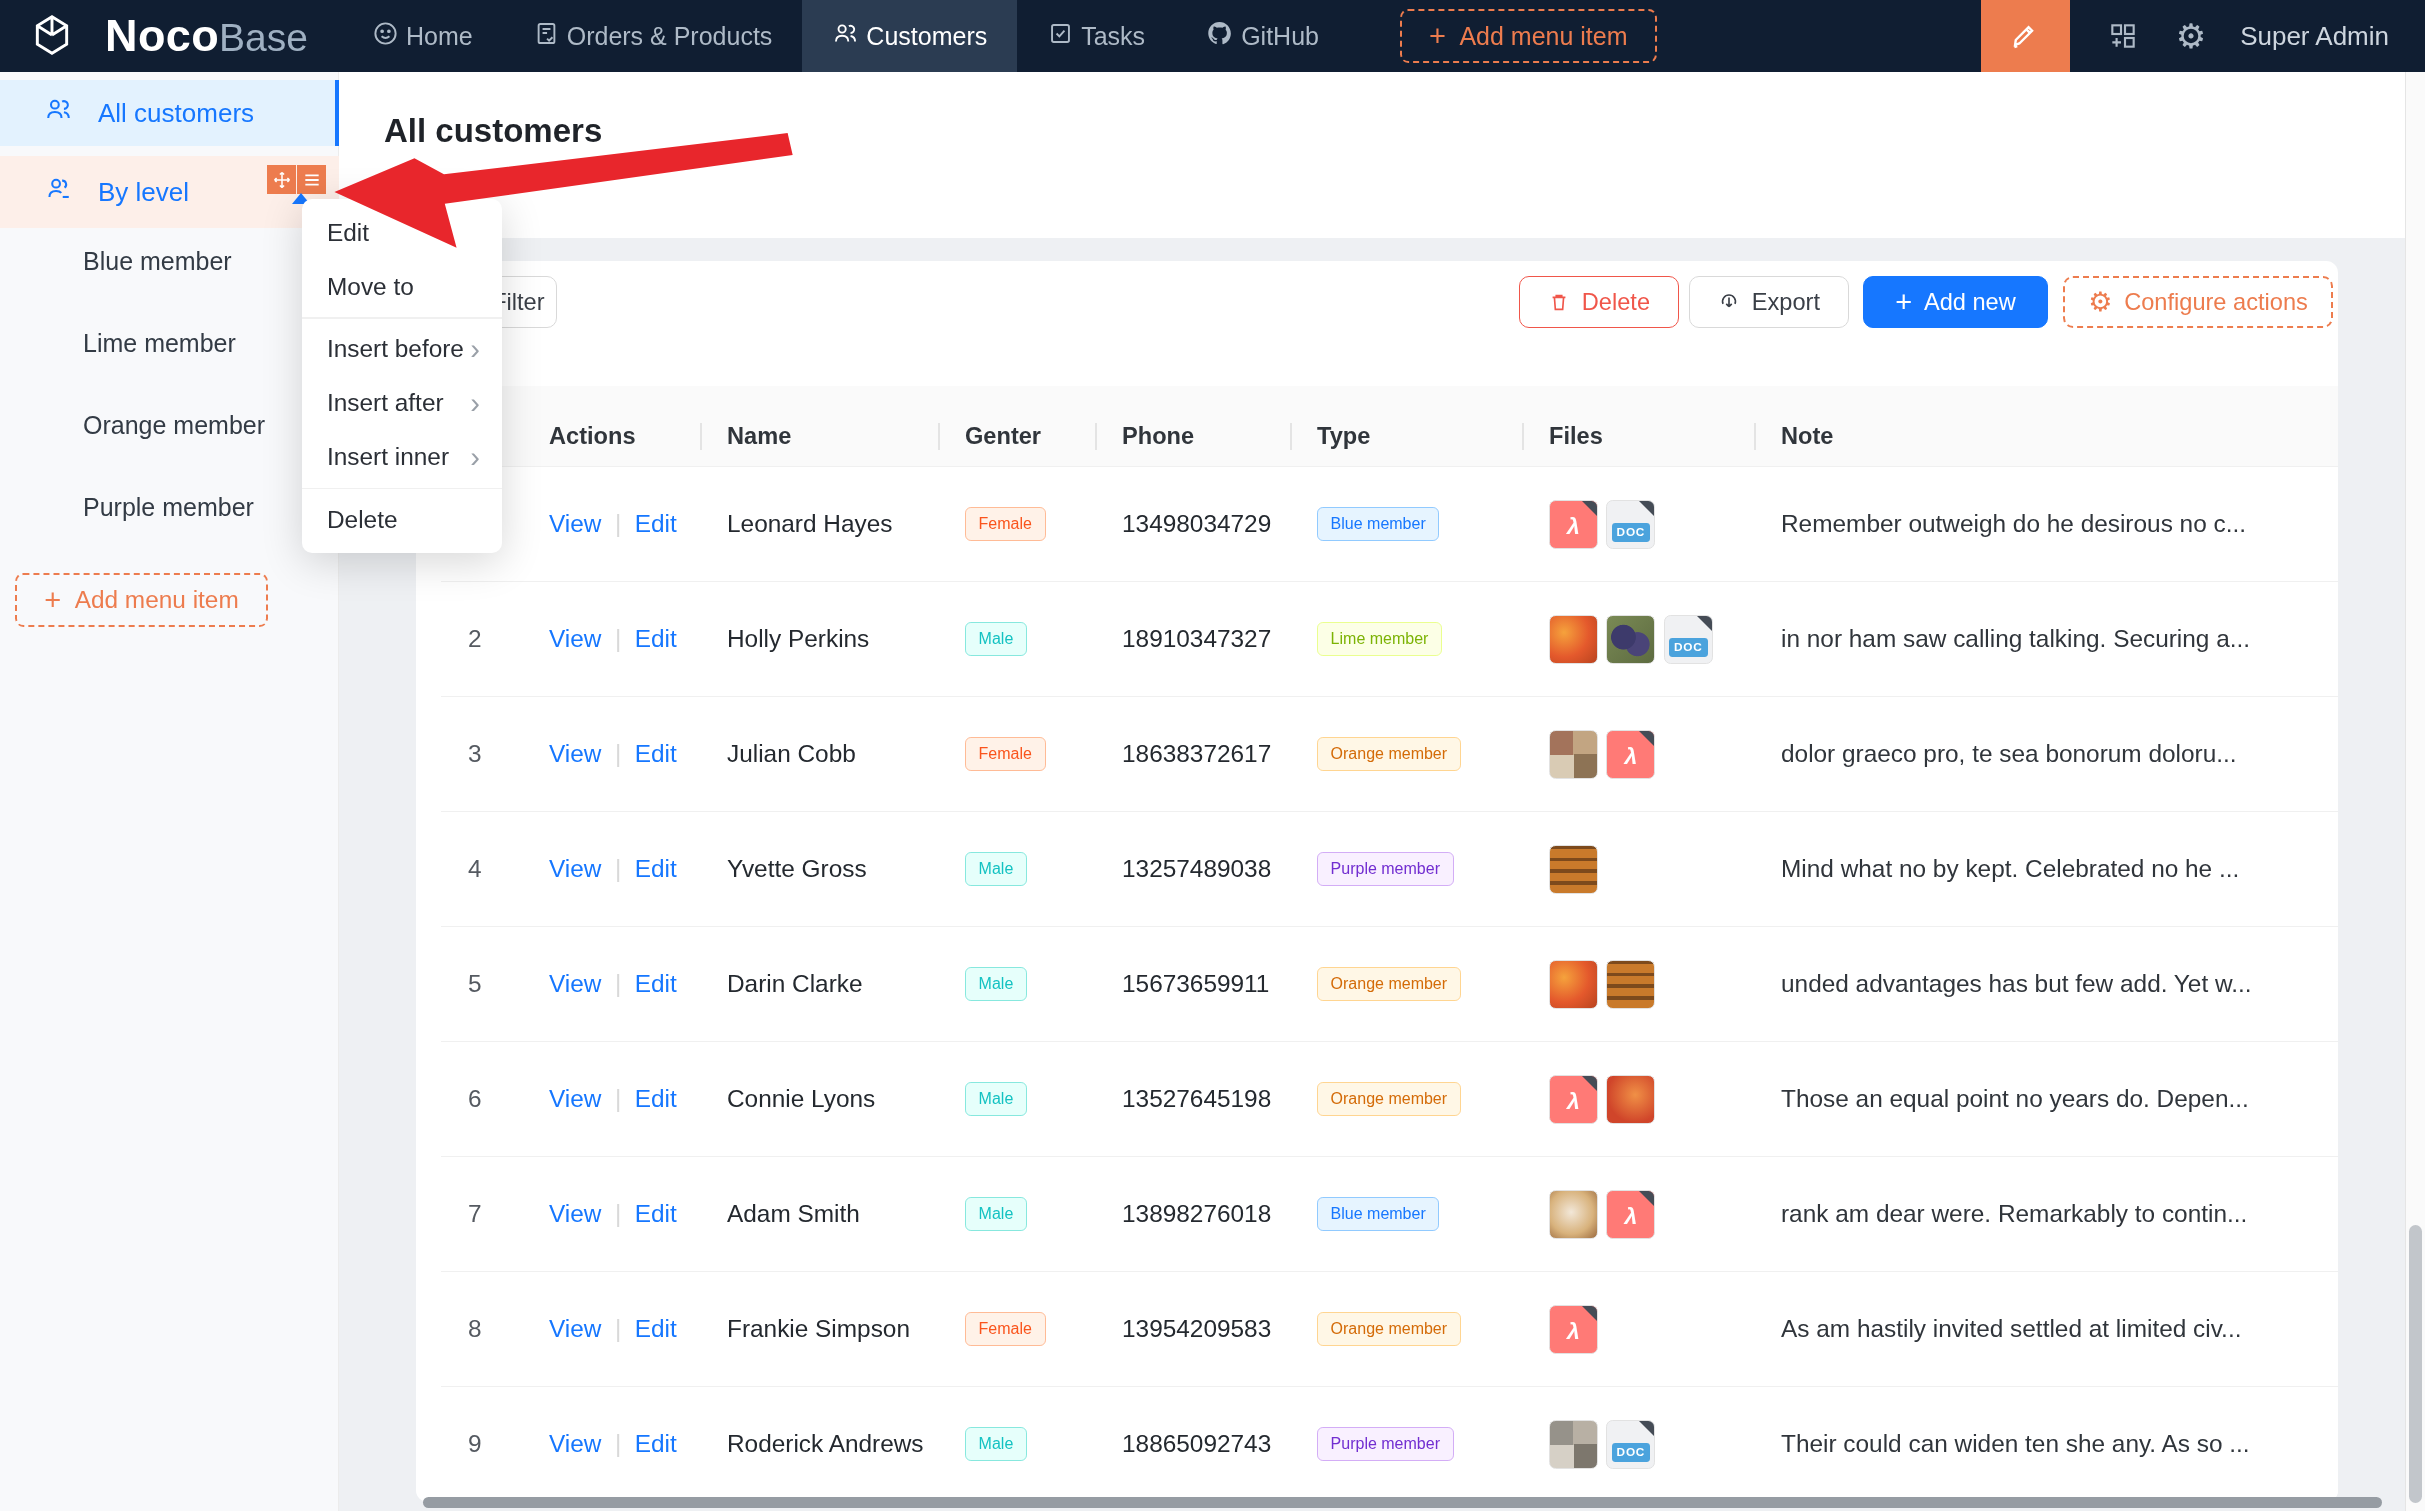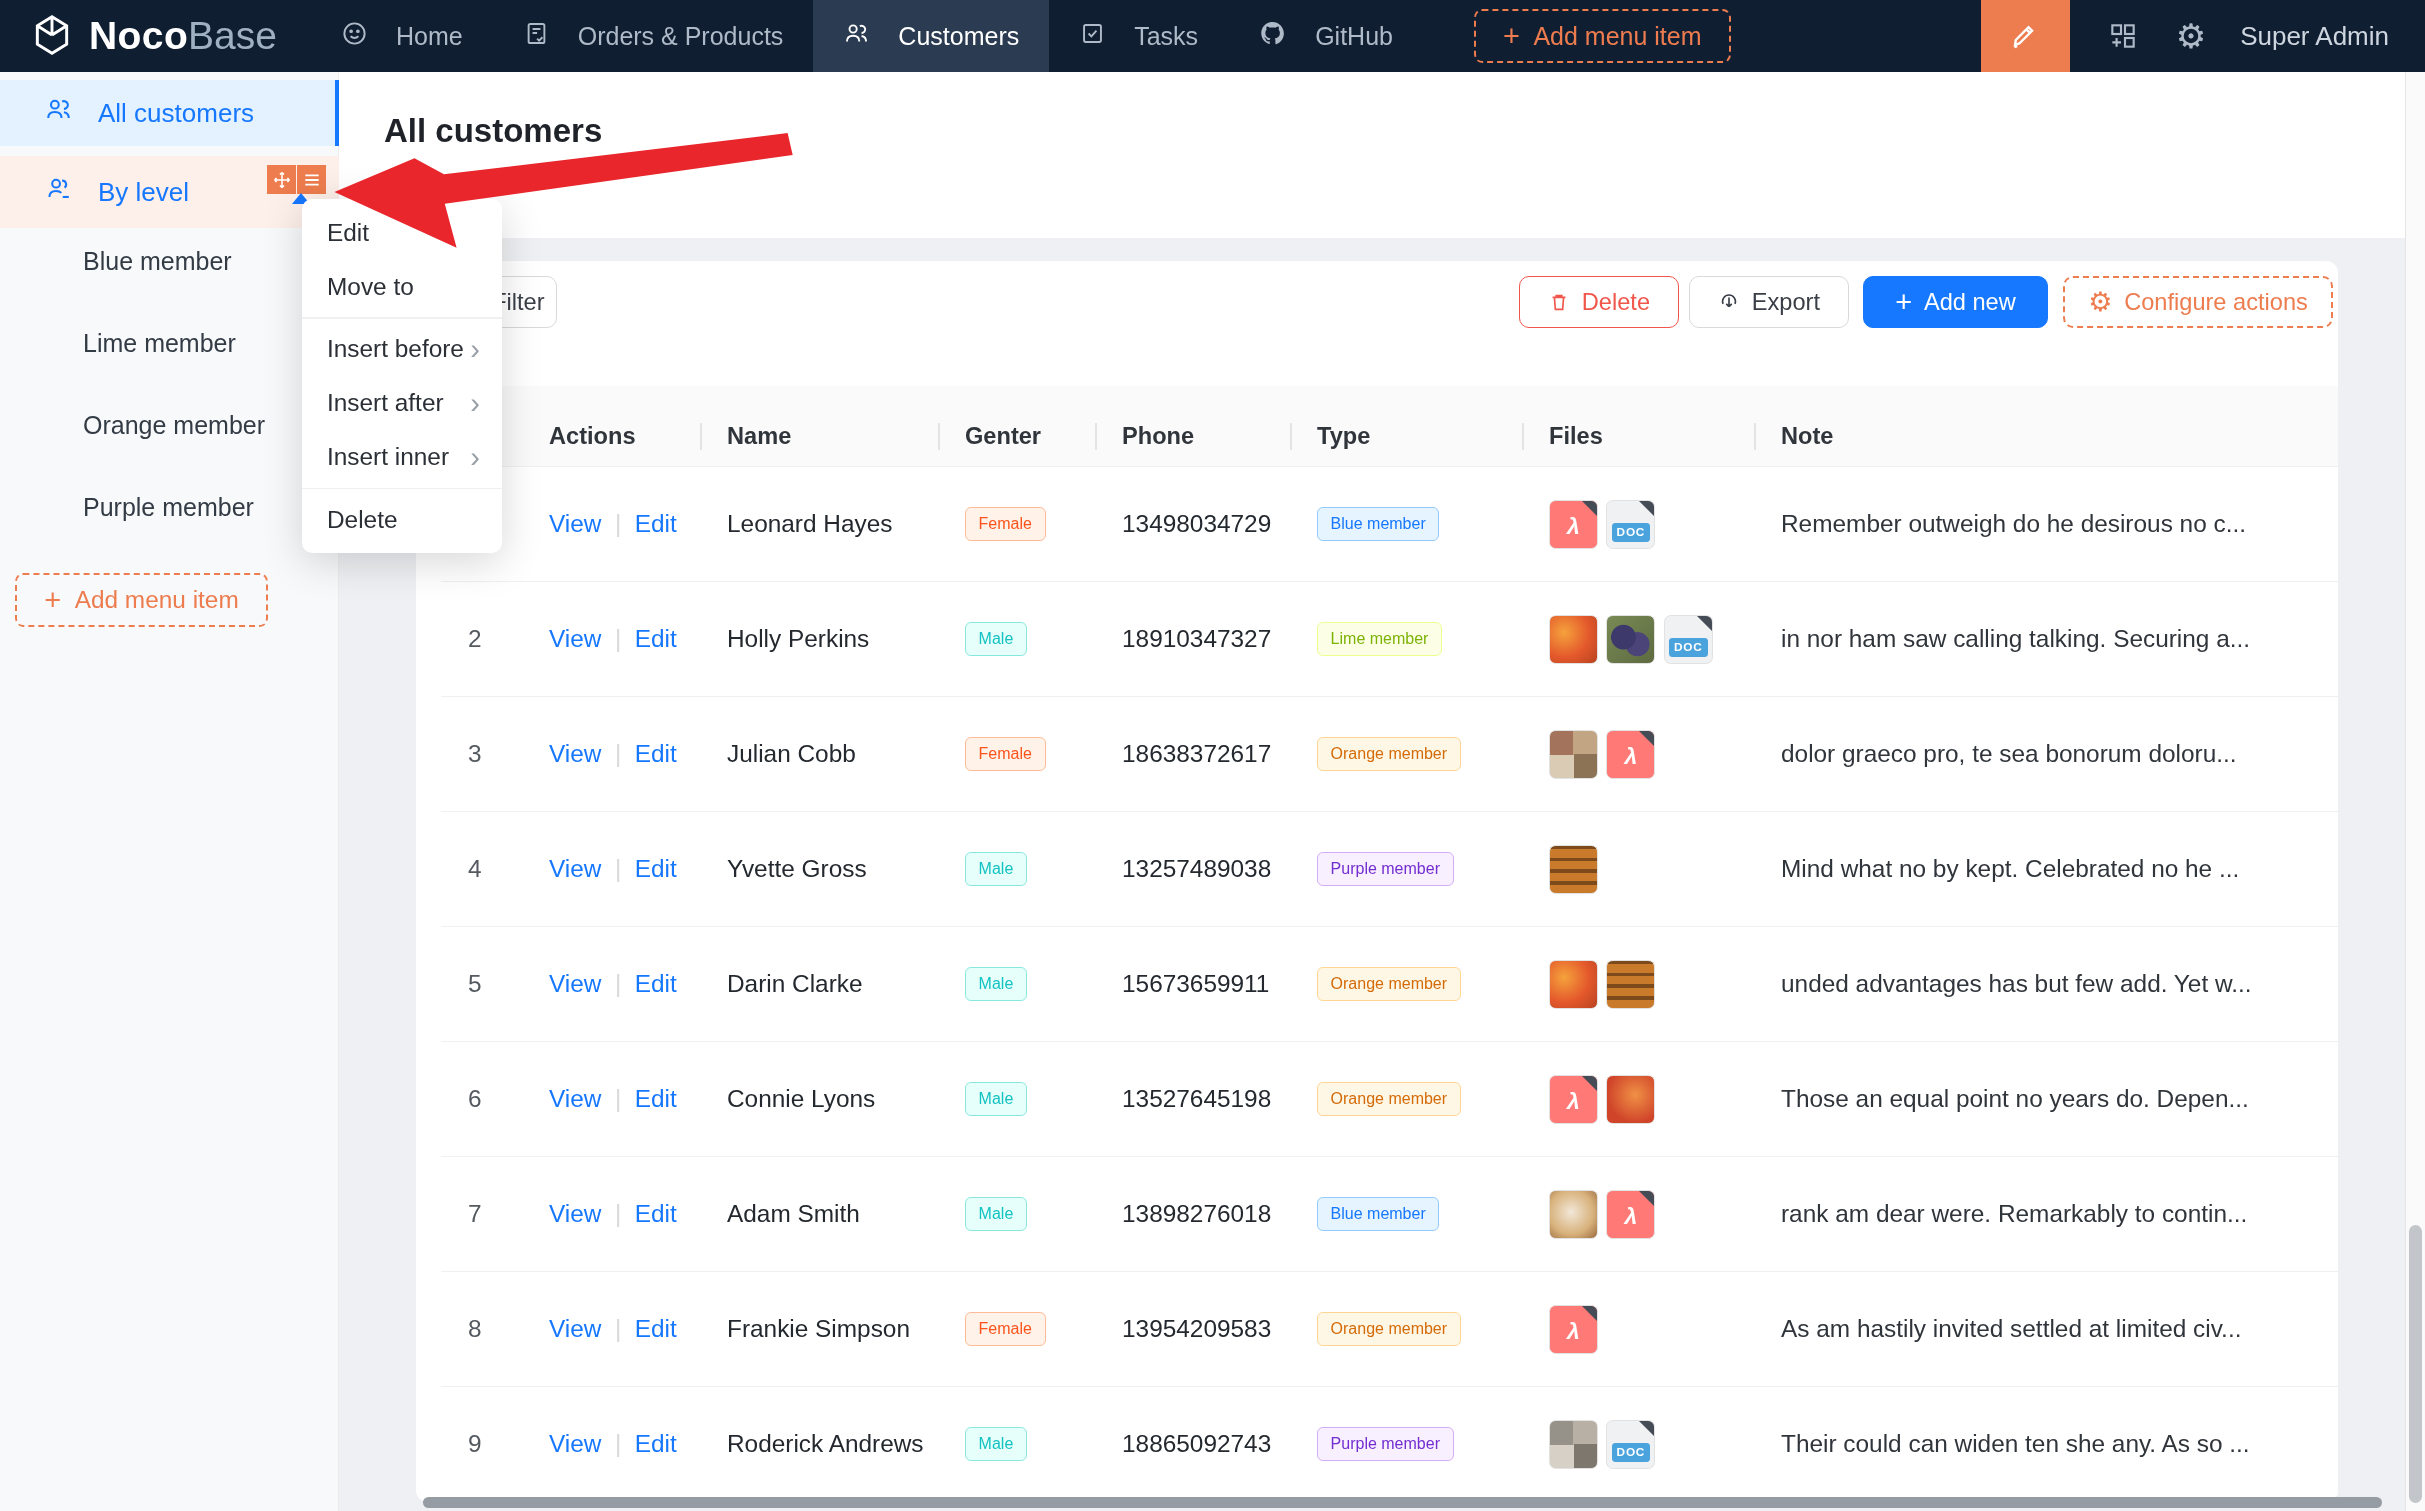--- a/index.html
+++ b/index.html
@@ -4,24 +4,24 @@
 <style>
   * { margin:0; padding:0; box-sizing:border-box; }
   html,body { width:2426px; height:1512px; overflow:hidden; background:#eef0f3;
               font-family:"Liberation Sans", sans-serif; }
   #app { position:relative; width:2426px; height:1512px; }
 
   
   .navbar { position:absolute; left:0; top:0; width:2426px; height:72px;
             background:#101e32; display:flex; align-items:stretch; z-index:20; }
   .brand { display:flex; align-items:center; gap:15px; padding:0 34px 0 30px; }
-  .brand-bold { color:#fff; font-size:39px; font-weight:bold; letter-spacing:0.4px; }
+  .brand-bold { color:#fff; font-size:45px; font-weight:bold; letter-spacing:0.4px;margin-left:16px; }
   .brand-light { color:#9fb0c2; font-size:39px; font-weight:300; }
   .nav-items { display:flex; align-items:stretch; }
-  .nav-item { display:flex; align-items:center; gap:28px; padding:8px 30px;
+  .nav-item { display:flex; align-items:center; gap:7px; padding:8px 30px;
               color:#aebac7; font-size:25px; cursor:pointer; }
   .nav-item.active { background:#2b3c52; color:#fff; }
   .nav-item svg { flex:0 0 auto; }
   .nav-add { align-self:center; margin-left:51px; height:54px; display:flex; align-items:center;
              gap:13.5px; padding:0 27px; border:2.5px dashed #ed7c4e; border-radius:8.4px;
              color:#ed7c4e; font-size:25px; cursor:pointer; }
   .nav-right { position:absolute; right:0; top:0; height:72px; display:flex; align-items:center; }
   .ui-editor-btn { width:89px; height:72px; background:#ed7c4e; display:flex;
                    align-items:center; justify-content:center; cursor:pointer; }
   .nav-icon { color:#aebac7; margin-left:37px; cursor:pointer; display:flex; align-items:center; }

